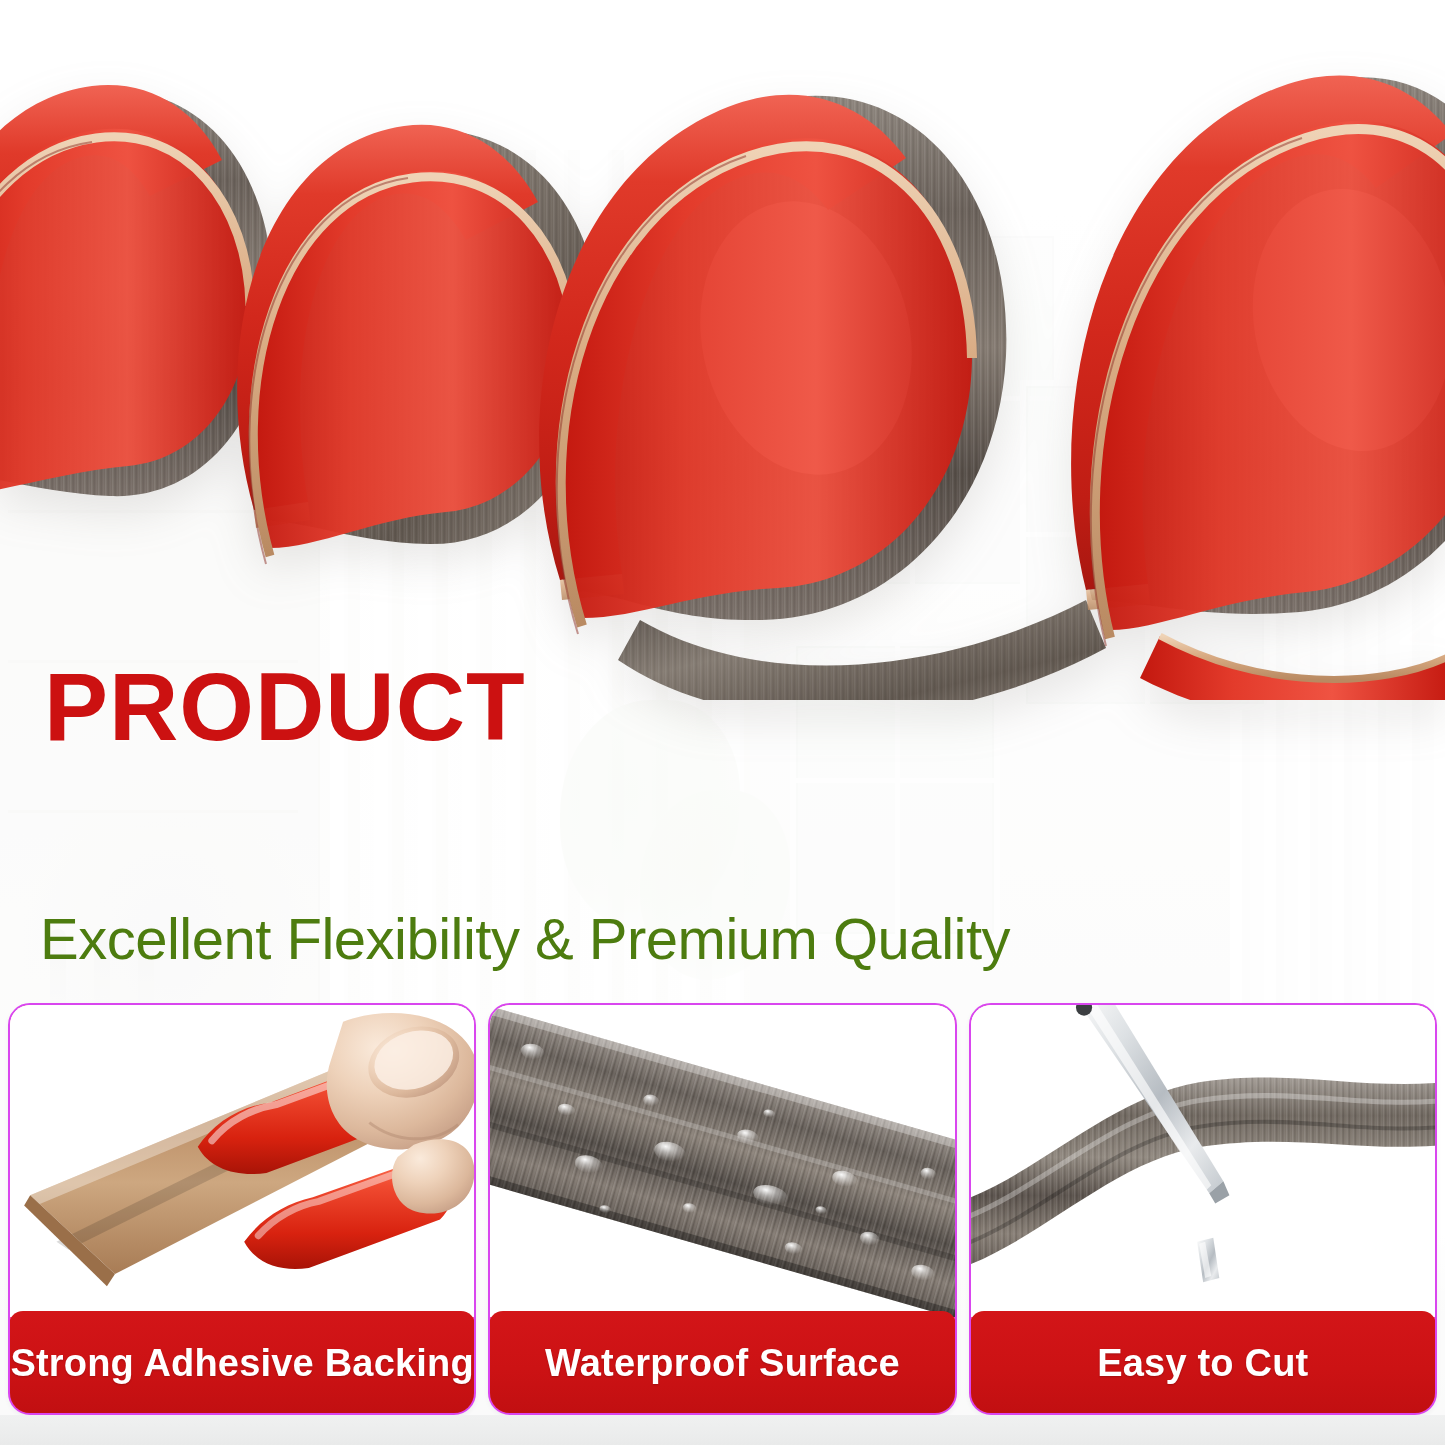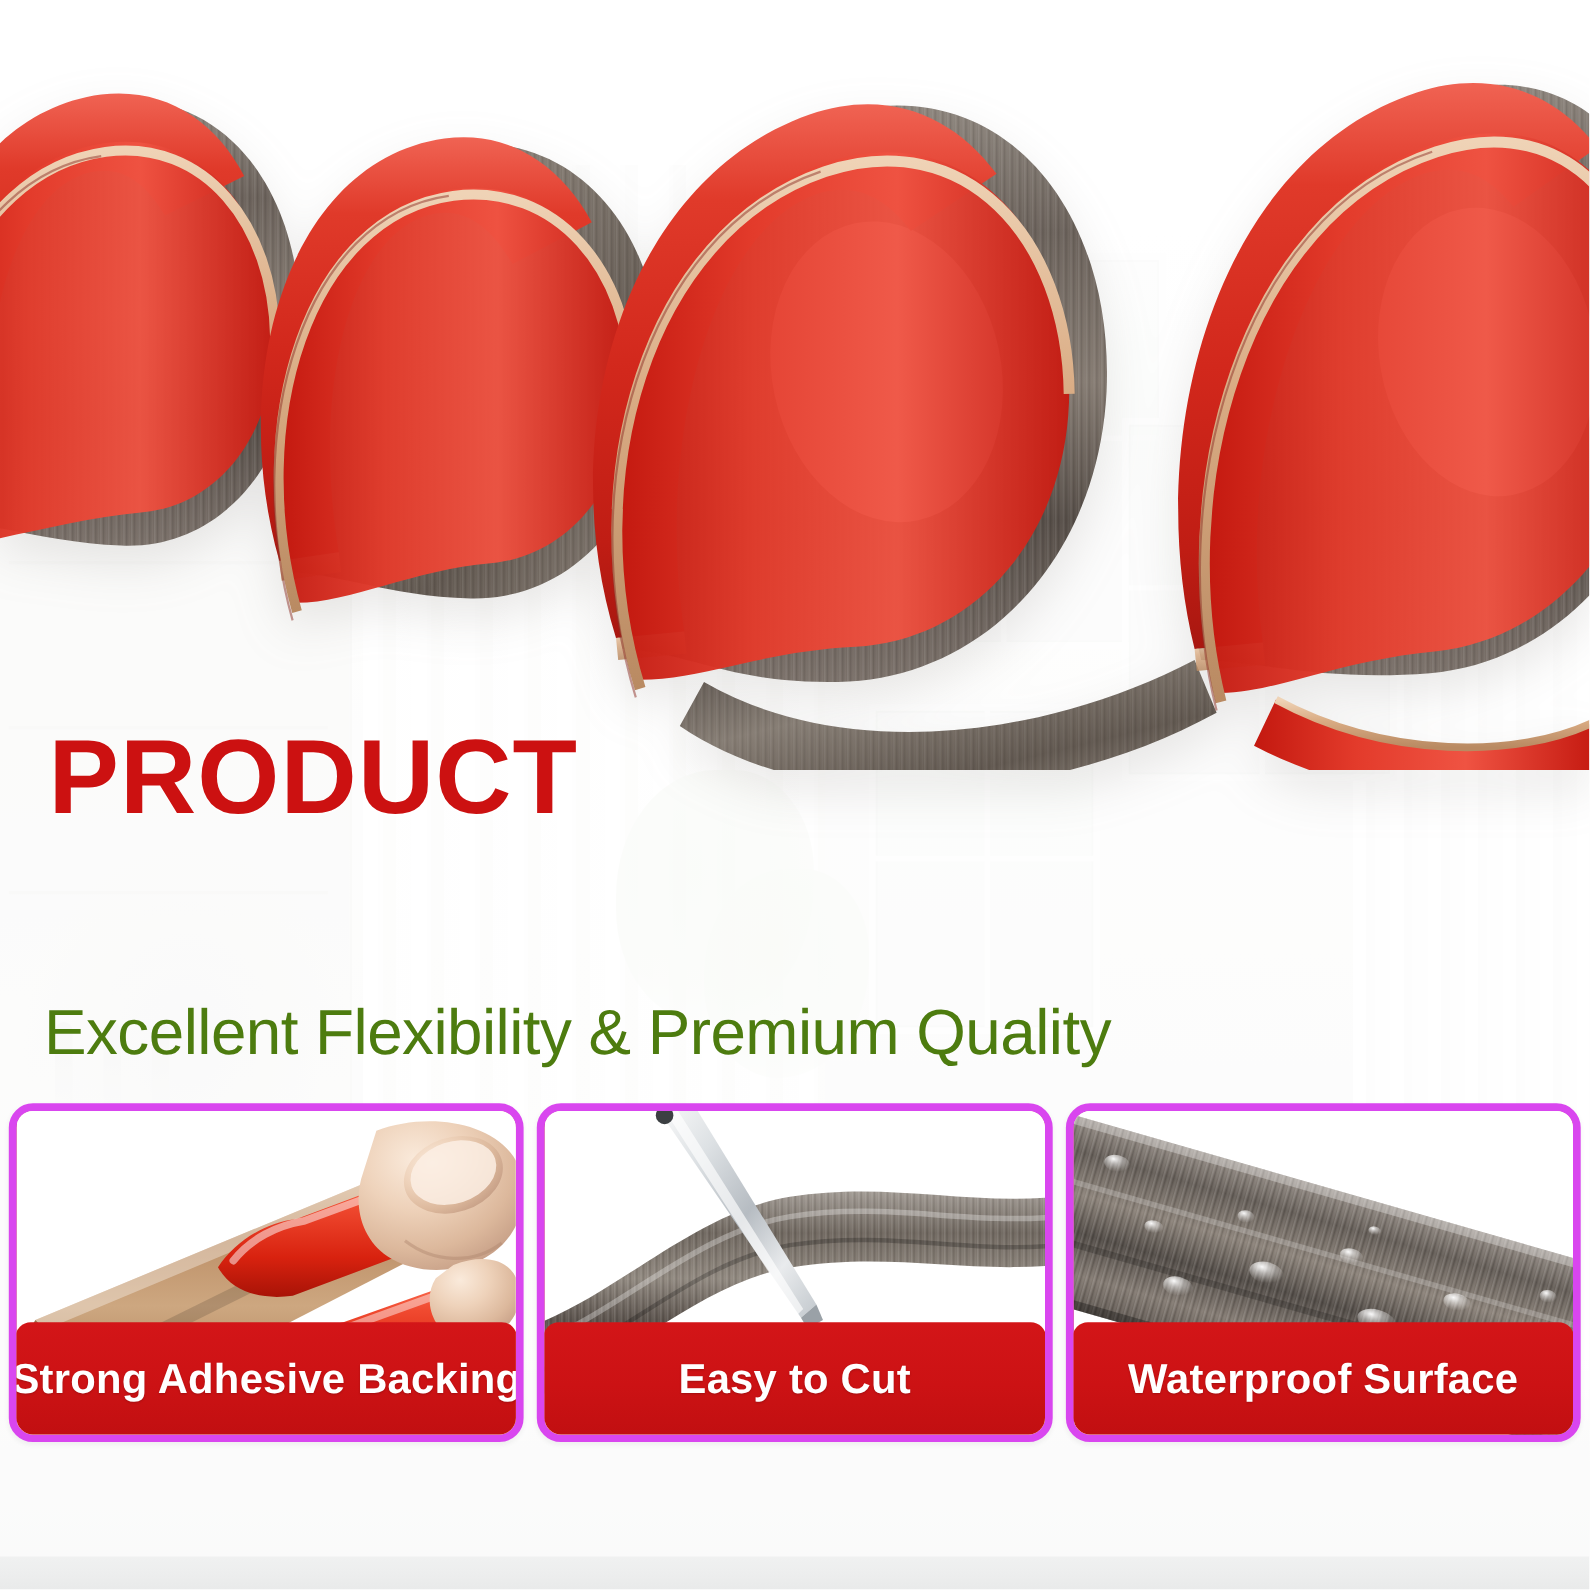--- a/index.html
+++ b/index.html
@@ -146,24 +146,24 @@
   .panels {
     position:absolute; left:0; top:1003px;
     width:1445px; height:420px;
     display:flex;
     gap:12px;
     padding:0 8px;
   }
   .panel {
     position:relative;
     flex:1 1 0;
-    height:308px;
-    border:7px solid #d946ef;
+    height:412px;
+    border:2px solid #d946ef;
     border-radius:22px;
-    background:#be185d;
+    background:#ec4899;
     overflow:hidden;
     box-shadow:0 2px 5px rgba(0,0,0,.05);
   }
   .panel-photo {
     position:absolute; left:0; top:0; right:0; height:312px;
     background:#ffffff;
     overflow:hidden;
   }
   .panel-caption {
     position:absolute; left:-1px; right:-1px; bottom:-2px;
@@ -393,20 +393,77 @@
                    C 380,200 372,170 384,152 Z" fill="url(#skin)"></path>
         </svg>
       </div>
       <div class="panel-caption">Strong Adhesive Backing</div>
     </div>
 
     <div class="panel">
       <div class="panel-photo">
         <svg width="100%" height="100%" viewBox="0 0 460 312" preserveAspectRatio="xMidYMid slice">
           <defs>
+            <linearGradient id="woodStrip3" x1="0" y1="0" x2="0" y2="1">
+              <stop offset="0%" stop-color="#989089"></stop>
+              <stop offset="18%" stop-color="#655e58"></stop>
+              <stop offset="40%" stop-color="#8b8279"></stop>
+              <stop offset="60%" stop-color="#524c47"></stop>
+              <stop offset="82%" stop-color="#837a72"></stop>
+              <stop offset="100%" stop-color="#5d5650"></stop>
+            </linearGradient>
+            <pattern id="grain3" width="7" height="312" patternUnits="userSpaceOnUse">
+              <rect x="0" y="0" width="1.5" height="312" fill="rgba(255,255,255,.22)"></rect>
+              <rect x="2.4" y="0" width="1.2" height="312" fill="rgba(0,0,0,.22)"></rect>
+              <rect x="4.6" y="0" width="1.3" height="312" fill="rgba(255,255,255,.1)"></rect>
+            </pattern>
+            <radialGradient id="bead" cx="32%" cy="28%" r="70%">
+              <stop offset="0%" stop-color="rgba(255,255,255,.96)"></stop>
+              <stop offset="40%" stop-color="rgba(255,255,255,.5)"></stop>
+              <stop offset="78%" stop-color="rgba(255,255,255,.16)"></stop>
+              <stop offset="100%" stop-color="rgba(255,255,255,0)"></stop>
+            </radialGradient>
+          </defs>
+
+          <rect width="460" height="312" fill="#ffffff"></rect>
+
+          <g transform="rotate(16 230 156)">
+            <rect x="-80" y="72" width="620" height="170" fill="url(#woodStrip3)"></rect>
+            <rect x="-80" y="72" width="620" height="170" fill="url(#grain3)" opacity=".62"></rect>
+            <rect x="-80" y="72" width="620" height="8" fill="rgba(255,255,255,.3)"></rect>
+            <rect x="-80" y="234" width="620" height="8" fill="rgba(0,0,0,.3)"></rect>
+            <rect x="-80" y="128" width="620" height="5" fill="rgba(255,255,255,.2)"></rect>
+            <rect x="-80" y="182" width="620" height="6" fill="rgba(0,0,0,.18)"></rect>
+
+            <ellipse cx="20" cy="104" rx="12" ry="8" fill="url(#bead)"></ellipse>
+            <ellipse cx="68" cy="150" rx="9" ry="6" fill="url(#bead)"></ellipse>
+            <ellipse cx="104" cy="196" rx="14" ry="9" fill="url(#bead)"></ellipse>
+            <ellipse cx="146" cy="118" rx="8" ry="6" fill="url(#bead)"></ellipse>
+            <ellipse cx="178" cy="162" rx="16" ry="10" fill="url(#bead)"></ellipse>
+            <ellipse cx="212" cy="210" rx="7" ry="5" fill="url(#bead)"></ellipse>
+            <ellipse cx="248" cy="126" rx="11" ry="7" fill="url(#bead)"></ellipse>
+            <ellipse cx="286" cy="176" rx="18" ry="10" fill="url(#bead)"></ellipse>
+            <ellipse cx="322" cy="220" rx="9" ry="6" fill="url(#bead)"></ellipse>
+            <ellipse cx="352" cy="140" rx="13" ry="8" fill="url(#bead)"></ellipse>
+            <ellipse cx="392" cy="190" rx="10" ry="7" fill="url(#bead)"></ellipse>
+            <ellipse cx="430" cy="112" rx="8" ry="6" fill="url(#bead)"></ellipse>
+            <ellipse cx="452" cy="208" rx="12" ry="8" fill="url(#bead)"></ellipse>
+            <ellipse cx="132" cy="234" rx="6" ry="4" fill="url(#bead)"></ellipse>
+            <ellipse cx="262" cy="98" rx="6" ry="4" fill="url(#bead)"></ellipse>
+            <ellipse cx="338" cy="176" rx="6" ry="4" fill="url(#bead)"></ellipse>
+          </g>
+        </svg>
+      </div>
+      <div class="panel-caption">Waterproof Surface</div>
+    </div>
+
+    <div class="panel">
+      <div class="panel-photo">
+        <svg width="100%" height="100%" viewBox="0 0 460 312" preserveAspectRatio="xMidYMid slice">
+          <defs>
             <linearGradient id="woodStrip2" x1="0" y1="0" x2="0" y2="1">
               <stop offset="0%" stop-color="#a19a93"></stop>
               <stop offset="20%" stop-color="#6f675f"></stop>
               <stop offset="42%" stop-color="#90887f"></stop>
               <stop offset="62%" stop-color="#5a524c"></stop>
               <stop offset="82%" stop-color="#867d74"></stop>
               <stop offset="100%" stop-color="#655d56"></stop>
             </linearGradient>
             <linearGradient id="steel" x1="0" y1="0" x2="1" y2="1">
               <stop offset="0%" stop-color="#fdfdfd"></stop>
@@ -436,73 +493,16 @@
           <path d="M 236,188 L 250,176 L 256,190 L 242,198 Z" fill="#9aa1a7"></path>
 
           <circle cx="112" cy="4" r="8" fill="#3c3f42"></circle>
 
           <path d="M 224,236 L 240,232 L 246,272 L 230,276 Z" fill="url(#steel)"></path>
           <path d="M 226,238 L 232,236 L 238,270 L 232,272 Z" fill="rgba(255,255,255,.6)"></path>
         </svg>
       </div>
       <div class="panel-caption">Easy to Cut</div>
     </div>
-
-    <div class="panel">
-      <div class="panel-photo">
-        <svg width="100%" height="100%" viewBox="0 0 460 312" preserveAspectRatio="xMidYMid slice">
-          <defs>
-            <linearGradient id="woodStrip3" x1="0" y1="0" x2="0" y2="1">
-              <stop offset="0%" stop-color="#989089"></stop>
-              <stop offset="18%" stop-color="#655e58"></stop>
-              <stop offset="40%" stop-color="#8b8279"></stop>
-              <stop offset="60%" stop-color="#524c47"></stop>
-              <stop offset="82%" stop-color="#837a72"></stop>
-              <stop offset="100%" stop-color="#5d5650"></stop>
-            </linearGradient>
-            <pattern id="grain3" width="7" height="312" patternUnits="userSpaceOnUse">
-              <rect x="0" y="0" width="1.5" height="312" fill="rgba(255,255,255,.22)"></rect>
-              <rect x="2.4" y="0" width="1.2" height="312" fill="rgba(0,0,0,.22)"></rect>
-              <rect x="4.6" y="0" width="1.3" height="312" fill="rgba(255,255,255,.1)"></rect>
-            </pattern>
-            <radialGradient id="bead" cx="32%" cy="28%" r="70%">
-              <stop offset="0%" stop-color="rgba(255,255,255,.96)"></stop>
-              <stop offset="40%" stop-color="rgba(255,255,255,.5)"></stop>
-              <stop offset="78%" stop-color="rgba(255,255,255,.16)"></stop>
-              <stop offset="100%" stop-color="rgba(255,255,255,0)"></stop>
-            </radialGradient>
-          </defs>
-
-          <rect width="460" height="312" fill="#ffffff"></rect>
-
-          <g transform="rotate(16 230 156)">
-            <rect x="-80" y="72" width="620" height="170" fill="url(#woodStrip3)"></rect>
-            <rect x="-80" y="72" width="620" height="170" fill="url(#grain3)" opacity=".62"></rect>
-            <rect x="-80" y="72" width="620" height="8" fill="rgba(255,255,255,.3)"></rect>
-            <rect x="-80" y="234" width="620" height="8" fill="rgba(0,0,0,.3)"></rect>
-            <rect x="-80" y="128" width="620" height="5" fill="rgba(255,255,255,.2)"></rect>
-            <rect x="-80" y="182" width="620" height="6" fill="rgba(0,0,0,.18)"></rect>
-
-            <ellipse cx="20" cy="104" rx="12" ry="8" fill="url(#bead)"></ellipse>
-            <ellipse cx="68" cy="150" rx="9" ry="6" fill="url(#bead)"></ellipse>
-            <ellipse cx="104" cy="196" rx="14" ry="9" fill="url(#bead)"></ellipse>
-            <ellipse cx="146" cy="118" rx="8" ry="6" fill="url(#bead)"></ellipse>
-            <ellipse cx="178" cy="162" rx="16" ry="10" fill="url(#bead)"></ellipse>
-            <ellipse cx="212" cy="210" rx="7" ry="5" fill="url(#bead)"></ellipse>
-            <ellipse cx="248" cy="126" rx="11" ry="7" fill="url(#bead)"></ellipse>
-            <ellipse cx="286" cy="176" rx="18" ry="10" fill="url(#bead)"></ellipse>
-            <ellipse cx="322" cy="220" rx="9" ry="6" fill="url(#bead)"></ellipse>
-            <ellipse cx="352" cy="140" rx="13" ry="8" fill="url(#bead)"></ellipse>
-            <ellipse cx="392" cy="190" rx="10" ry="7" fill="url(#bead)"></ellipse>
-            <ellipse cx="430" cy="112" rx="8" ry="6" fill="url(#bead)"></ellipse>
-            <ellipse cx="452" cy="208" rx="12" ry="8" fill="url(#bead)"></ellipse>
-            <ellipse cx="132" cy="234" rx="6" ry="4" fill="url(#bead)"></ellipse>
-            <ellipse cx="262" cy="98" rx="6" ry="4" fill="url(#bead)"></ellipse>
-            <ellipse cx="338" cy="176" rx="6" ry="4" fill="url(#bead)"></ellipse>
-          </g>
-        </svg>
-      </div>
-      <div class="panel-caption">Waterproof Surface</div>
-    </div>
   </div>
 
   <div class="bottom-strip"></div>
 </div>
 
 </body></html>

